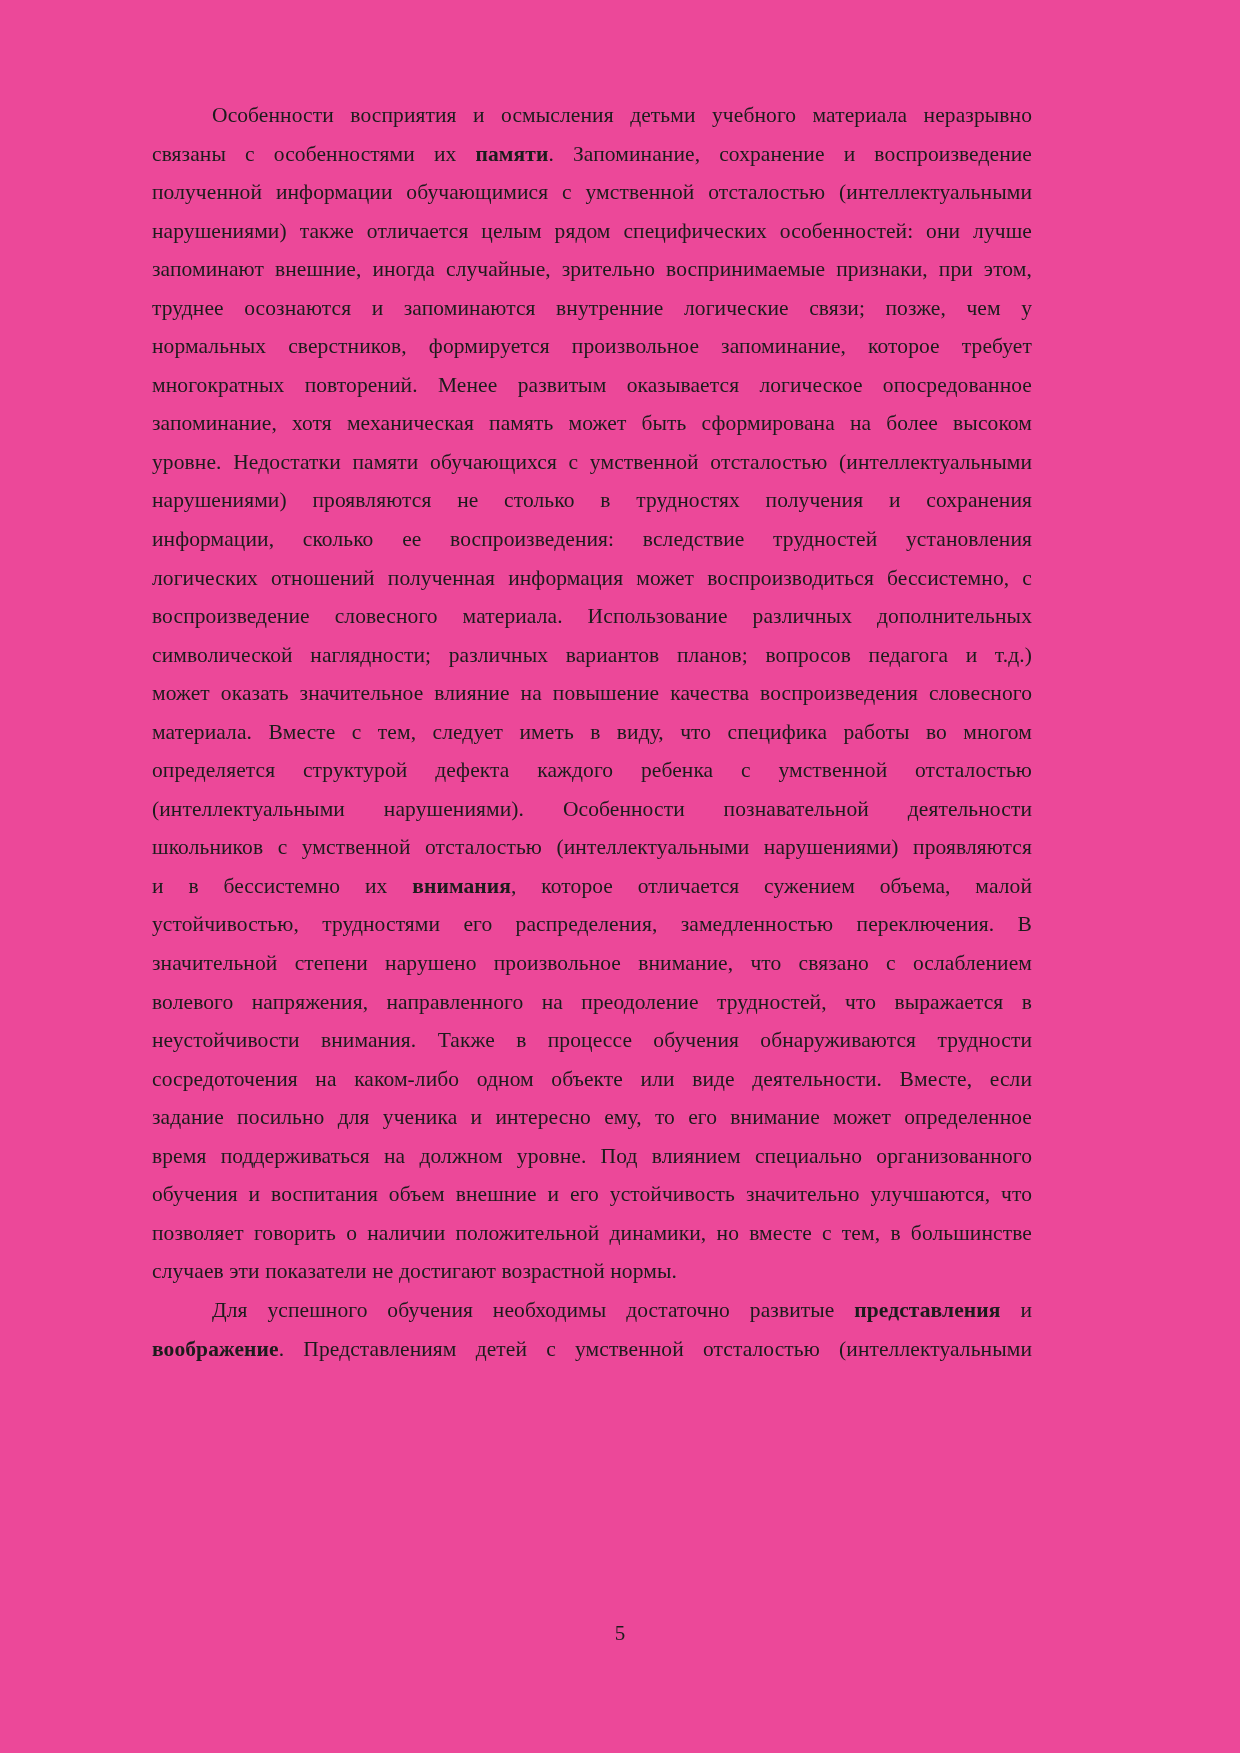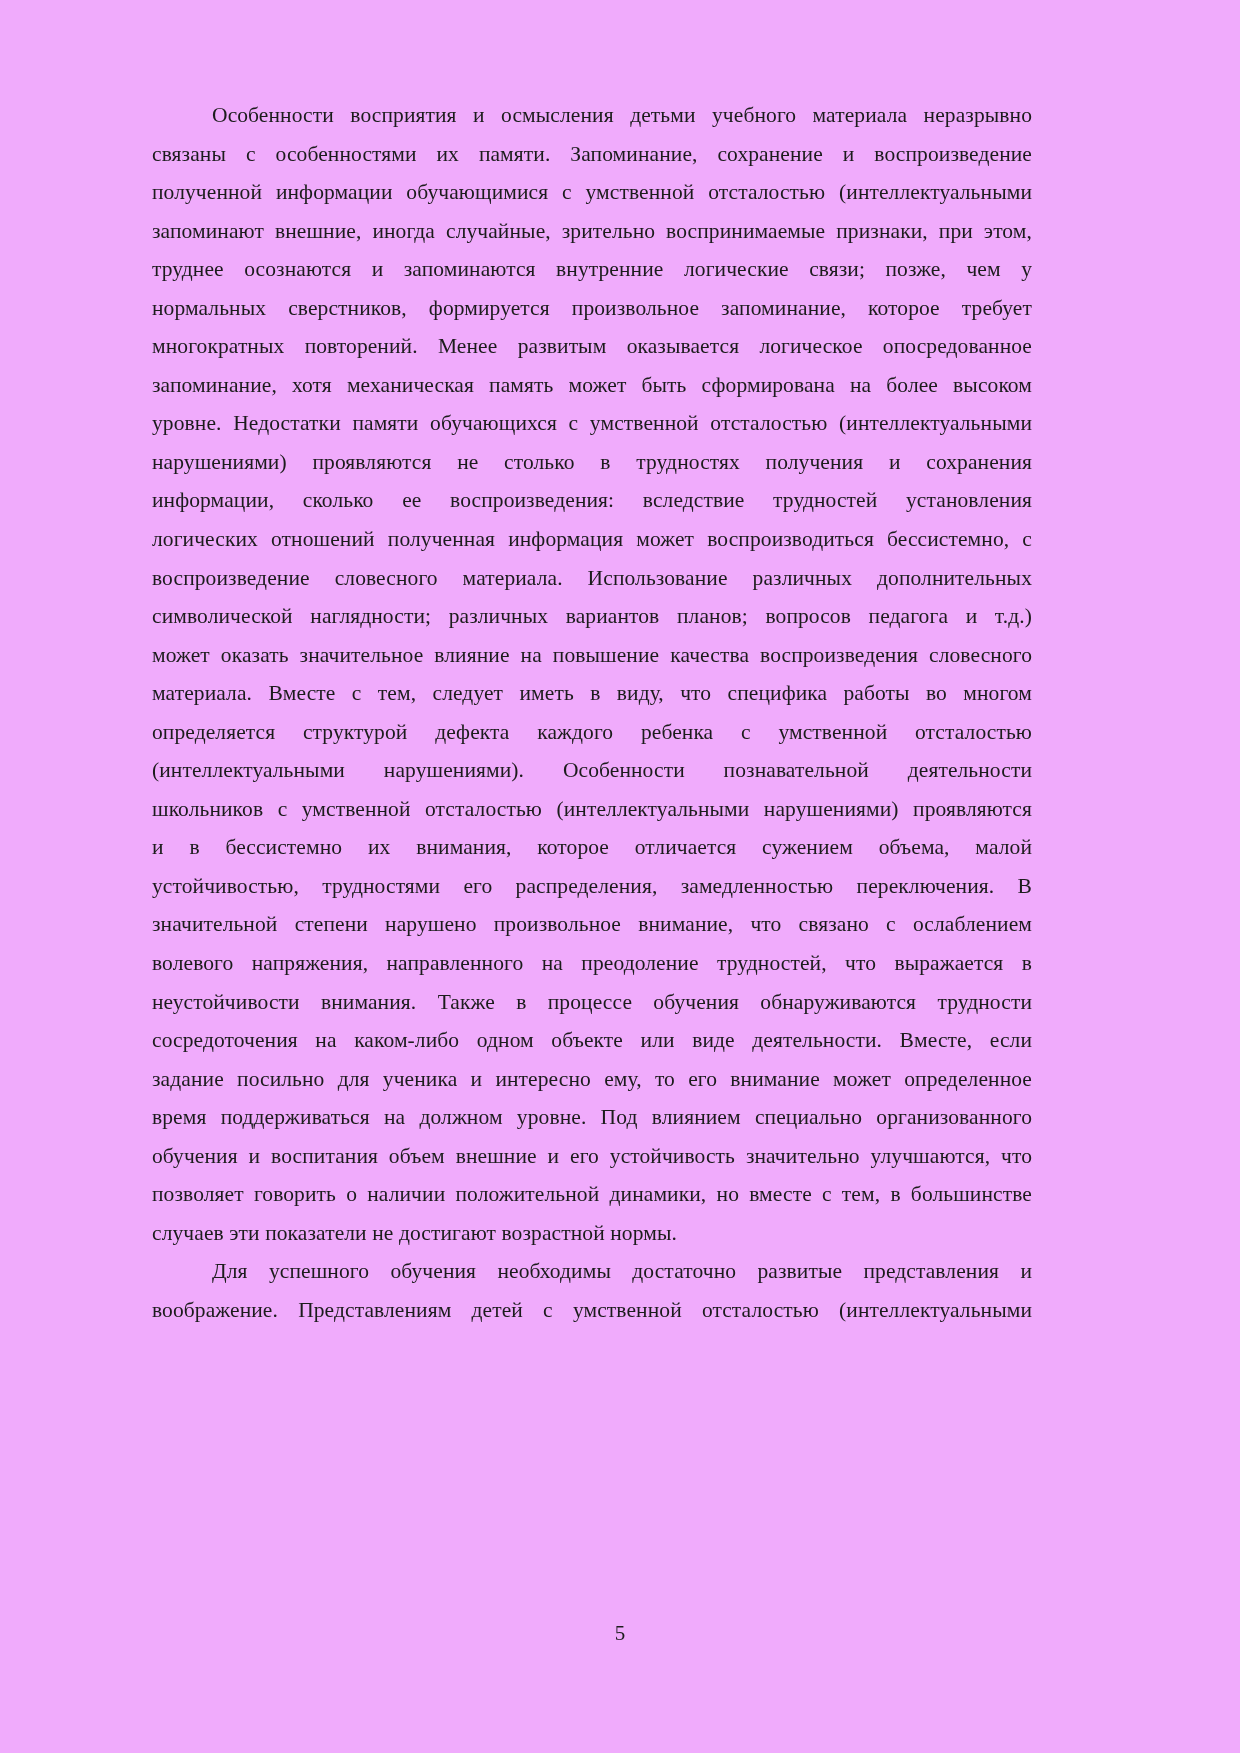--- a/index.html
+++ b/index.html
@@ -14,21 +14,21 @@
       overflow: hidden;
       font-family: "Liberation Serif", "DejaVu Serif", serif;
       color: #1c1c1c;
     }
     .page {
       position: absolute;
       left: 0;
       top: 0;
       width: 1240px;
       height: 1753px;
-      background: #f0abfc;
+      background: #ec4899;
     }
     .text-block {
       position: absolute;
       left: 152px;
       top: 96px;
       width: 880px;
     }
     .line {
       display: block;
       height: 38.55px;
@@ -39,21 +39,21 @@
       text-align-last: justify;
       letter-spacing: 0.1px;
     }
     .line.last {
       text-align-last: left;
     }
     .line.indent {
       padding-left: 60px;
     }
     .line .b {
-      font-weight: normal;
+      font-weight: bold;
       margin-top: 48px;
     }
     .page-number {
       position: absolute;
       top: 1621px;
       left: 0;
       width: 1240px;
       text-align: center;
       font-size: 21px;
       font-family: "Liberation Serif", serif;
@@ -61,20 +61,21 @@
   </style>
 </head>
 <body>
 
 <div class="page">
   <div class="text-block" id="text-block">
       <div>
         <span class="line indent"><span>Особенности восприятия и осмысления детьми учебного материала неразрывно</span></span>
         <span class="line"><span>связаны с особенностями их </span><span class="b">памяти</span><span>. Запоминание, сохранение и воспроизведение</span></span>
         <span class="line"><span>полученной информации обучающимися с умственной отсталостью (интеллектуальными</span></span>
+        <span class="line"><span>нарушениями) также отличается целым рядом специфических особенностей: они лучше</span></span>
         <span class="line"><span>запоминают внешние, иногда случайные, зрительно воспринимаемые признаки, при этом,</span></span>
         <span class="line"><span>труднее осознаются и запоминаются внутренние логические связи; позже, чем у</span></span>
         <span class="line"><span>нормальных сверстников, формируется произвольное запоминание, которое требует</span></span>
         <span class="line"><span>многократных повторений. Менее развитым оказывается логическое опосредованное</span></span>
         <span class="line"><span>запоминание, хотя механическая память может быть сформирована на более высоком</span></span>
         <span class="line"><span>уровне. Недостатки памяти обучающихся с умственной отсталостью (интеллектуальными</span></span>
         <span class="line"><span>нарушениями) проявляются не столько в трудностях получения и сохранения</span></span>
         <span class="line"><span>информации, сколько ее воспроизведения: вследствие трудностей установления</span></span>
         <span class="line"><span>логических отношений полученная информация может воспроизводиться бессистемно, с</span></span>
         <span class="line"><span>воспроизведение словесного материала. Использование различных дополнительных</span></span>

